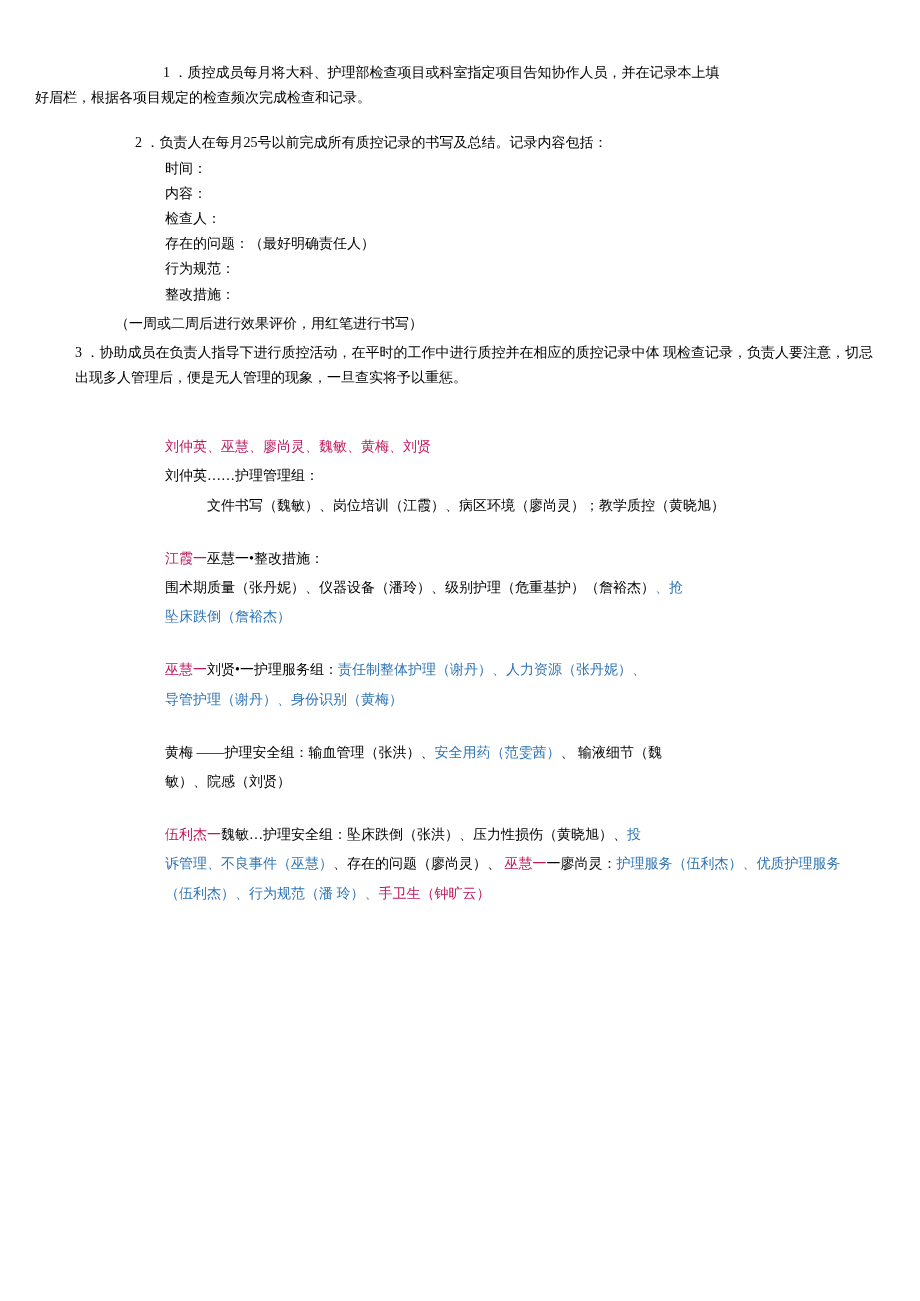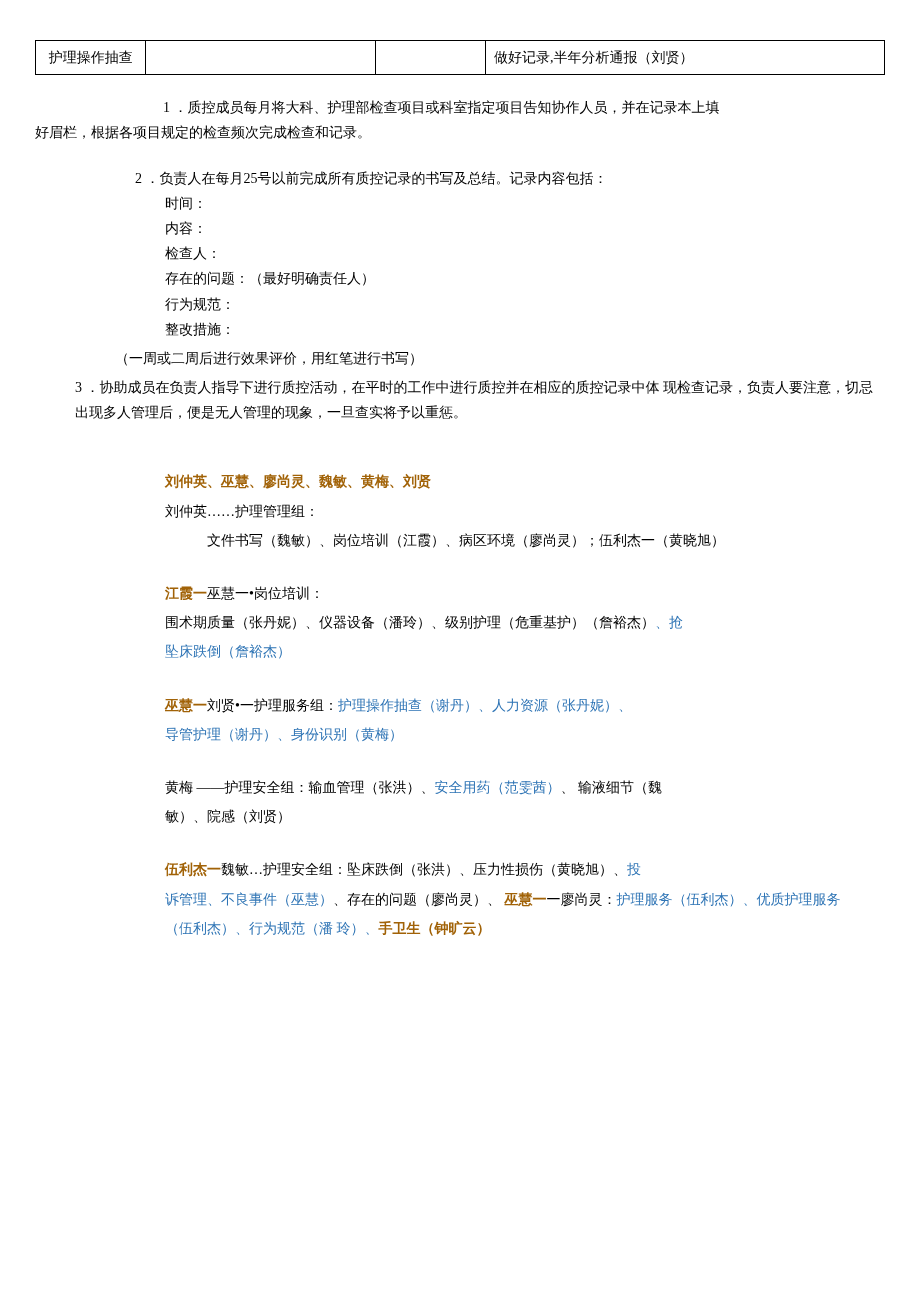--- a/index.html
+++ b/index.html
@@ -26,37 +26,31 @@
       height: 26px;
     }
     td.col1 { width: 13%; }
     td.col2 { width: 27%; }
     td.col3 { width: 13%; }
     td.col4 { width: 47%; text-align: left; }
     .indent1 { padding-left: 100px; text-indent: 2em; }
     .indent-list { padding-left: 130px; margin: 0 0; }
     .indent-note { padding-left: 80px; margin: 4px 0; }
     .spacer { height: 20px; }
-    .red { color: #a16207; font-weight: bold; }
+    .red { color: #be185d; }
     .blue { color: #2e74b5; }
     .section-indent { padding-left: 130px; }
     .section-indent-inner { padding-left: 172px; }
     .group-line { margin: 4px 0; }
   </style>
 </head>
 <body>
 
 <table>
   <tbody>
-      <tr>
-    <td class="col1">护理操作抽查</td>
-    <td class="col2"></td>
-    <td class="col3"></td>
-    <td class="col4">做好记录,半年分析通报（刘贤）</td>
-  </tr>
 </tbody>
   </table>
 
 <p class="indent1">1 ．质控成员每月将大科、护理部检查项目或科室指定项目告知协作人员，并在记录本上填</p>
 <p>好眉栏，根据各项目规定的检查频次完成检查和记录。</p>
 
 <div class="spacer"></div>
 
 <p style="padding-left:100px;">2 ．负责人在每月25号以前完成所有质控记录的书写及总结。记录内容包括：</p>
 <p class="indent-list">时间：</p>
@@ -68,38 +62,38 @@
 <p class="indent-note">（一周或二周后进行效果评价，用红笔进行书写）</p>
 <p style="padding-left:40px;text-indent:0;">3 ．协助成员在负责人指导下进行质控活动，在平时的工作中进行质控并在相应的质控记录中体 现检查记录，负责人要注意，切忌出现多人管理后，便是无人管理的现象，一旦查实将予以重惩。</p>
 
 <div class="spacer"></div>
 <div class="spacer"></div>
 
 <p class="section-indent group-line">
   <span class="red">刘仲英、巫慧、廖尚灵、魏敏、黄梅、刘贤</span>
 </p>
 <p class="section-indent group-line">刘仲英……护理管理组：</p>
-<p class="section-indent-inner group-line">文件书写（魏敏）、岗位培训（江霞）、病区环境（廖尚灵）；伍利杰一（黄晓旭）</p>
+<p class="section-indent-inner group-line">文件书写（魏敏）、岗位培训（江霞）、病区环境（廖尚灵）；教学质控（黄晓旭）</p>
 
 <div class="spacer"></div>
 
 <p class="section-indent group-line">
-  <span class="red">江霞一</span><span>巫慧一•岗位培训：</span>
+  <span class="red">江霞一</span><span>巫慧一•整改措施：</span>
 </p>
 <p class="section-indent group-line">
   <span>围术期质量（张丹妮）、仪器设备（潘玲）、级别护理（危重基护）（詹裕杰）</span><span class="blue">、</span><span class="blue">抢</span>
 </p>
 <p class="section-indent group-line">
   <span class="blue">坠床跌倒（詹裕杰）</span>
 </p>
 
 <div class="spacer"></div>
 
 <p class="section-indent group-line">
-  <span class="red">巫慧一</span><span>刘贤•一护理服务组：</span><span class="blue">护理操作抽查（谢丹）、人力资源（张丹妮）、</span>
+  <span class="red">巫慧一</span><span>刘贤•一护理服务组：</span><span class="blue">责任制整体护理（谢丹）、人力资源（张丹妮）、</span>
 </p>
 <p class="section-indent group-line">
   <span class="blue">导管护理（谢丹）、身份识别（黄梅）</span>
 </p>
 
 <div class="spacer"></div>
 
 <p class="section-indent group-line">
   <span>黄梅 ——护理安全组：</span><span>输血管理（张洪）、</span><span class="blue">安全用药（范雯茜）</span><span>、 输液细节（魏</span>
 </p>

